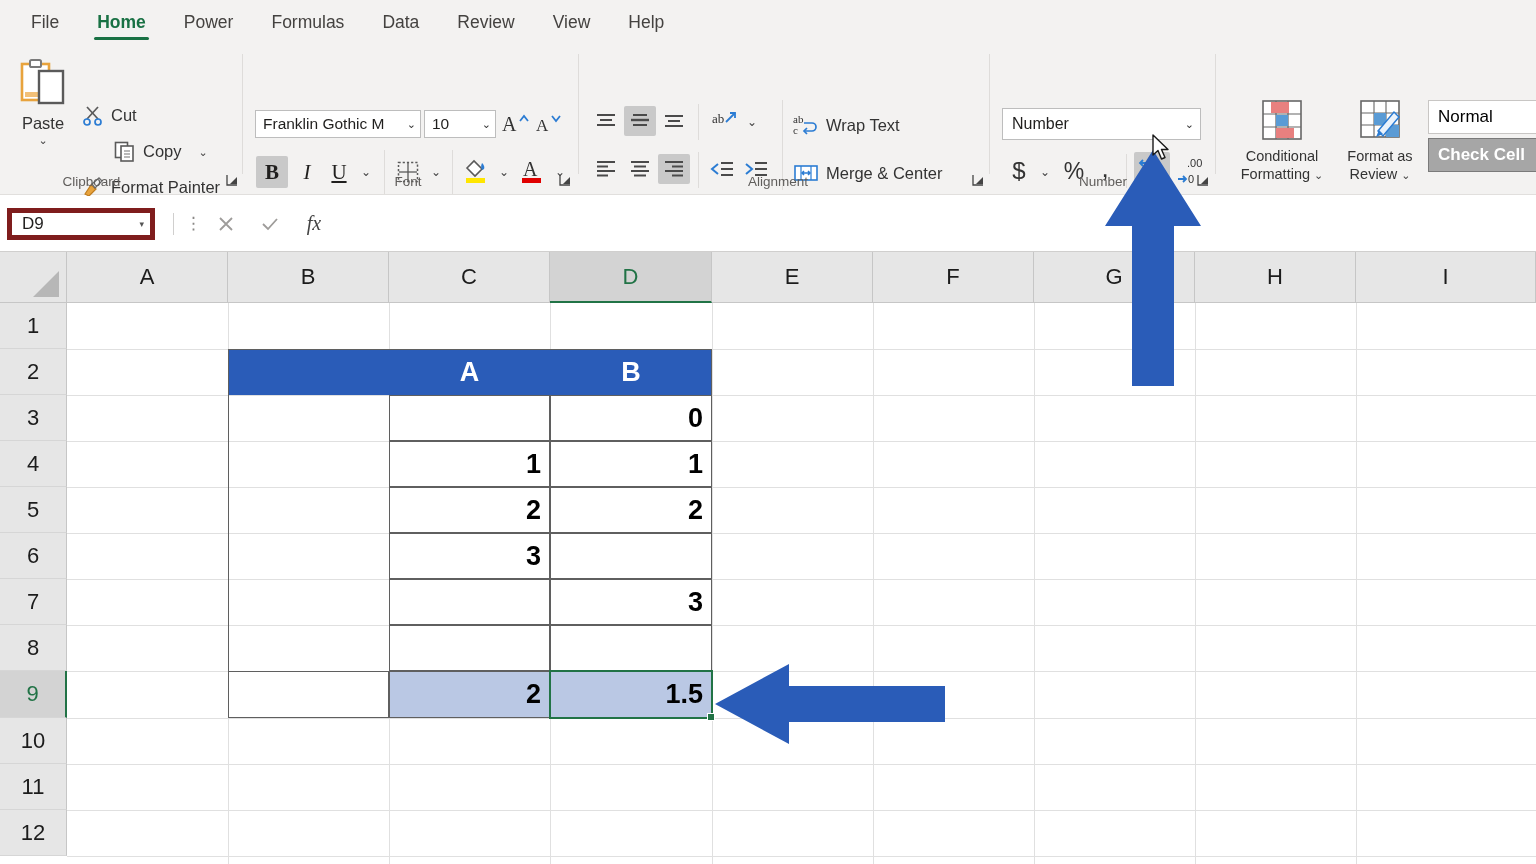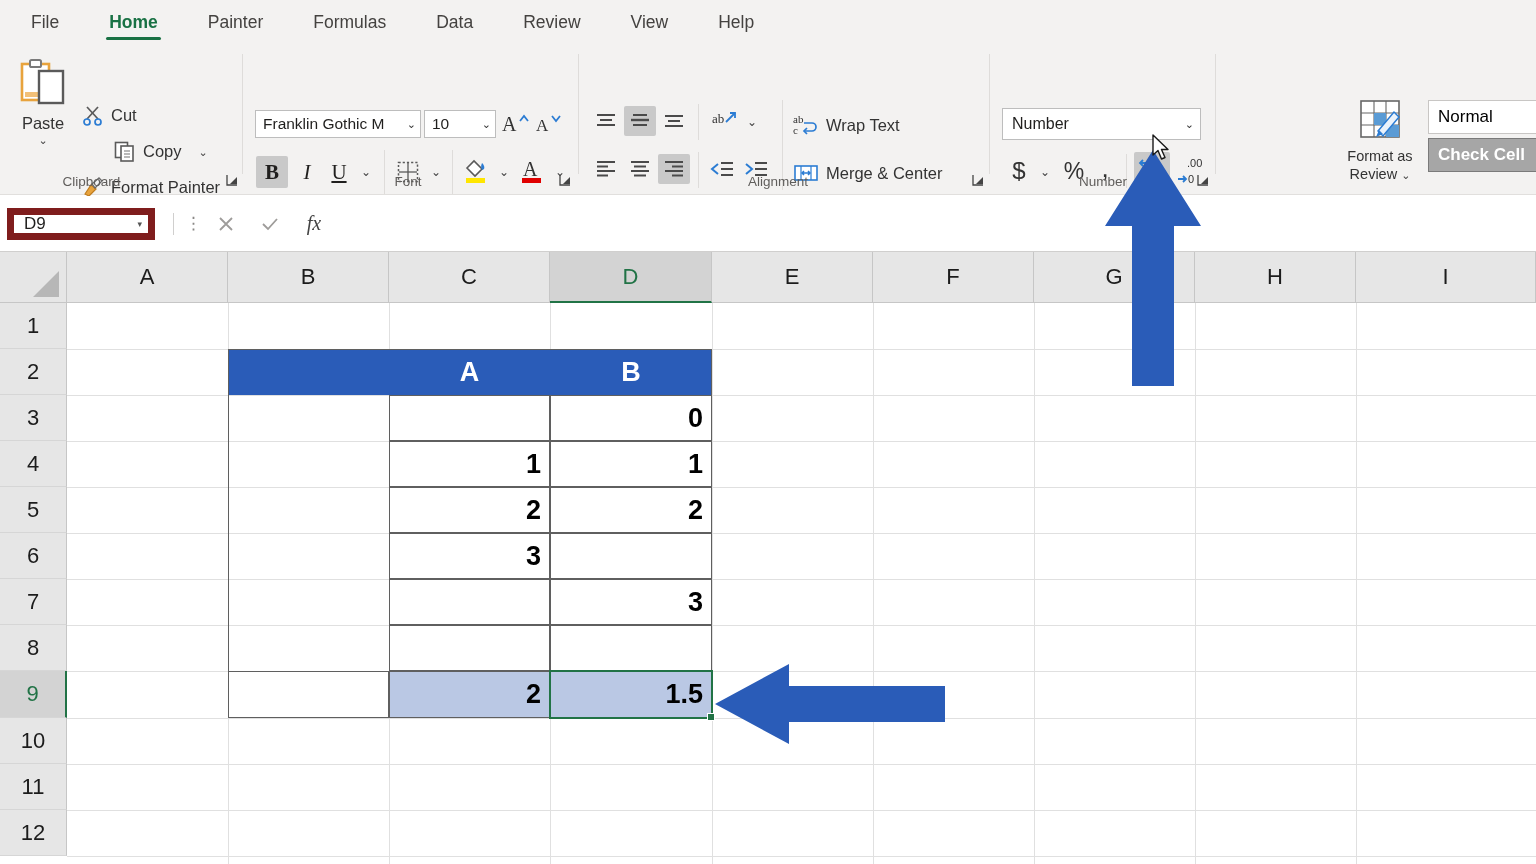--- a/index.html
+++ b/index.html
@@ -8,21 +8,21 @@
     font-family: "Liberation Sans", sans-serif;
     background: #ffffff;
     -webkit-font-smoothing: antialiased;
   }
   #app { position: relative; width: 1536px; height: 864px; }
 
   
   .tabbar {
     position: absolute; top: 0; left: 0; width: 1536px; height: 44px;
     background: #f3f2f1;
-    display: flex; align-items: center; padding-left: 14px; gap: 16px;
+    display: flex; align-items: center; padding-left: 14px; gap: 4px;
   }
   .tab {
     position: relative; padding: 0 17px; height: 44px;
     display: flex; align-items: center; justify-content: center;
     font-size: 17.5px; color: #444240; white-space: nowrap;
     cursor: pointer;
   }
   .tab.active { color: #197144; font-weight: 600; }
   .tab.active::after {
     content: ""; position: absolute; left: 14px; right: 14px; bottom: 4px;
@@ -105,21 +105,21 @@
   }
 
   
   .fbar {
     position: absolute; top: 196px; left: 0; width: 1536px; height: 56px;
     background: #ffffff; border-bottom: 1px solid #d0cfce;
     display: flex; align-items: center;
   }
   .namebox {
     margin-left: 7px; width: 148px; height: 32px; background: #fff;
-    border: 7px solid #7f1d1d; display: flex; align-items: center;
+    border: 5px solid #7f1d1d; display: flex; align-items: center;
     padding: 0 6px 0 10px; font-size: 17px; color: #201f1e; cursor: pointer;
   }
   .namebox-chev { margin-left: auto; font-size: 9px; color: #555; }
   .fbar-vsep { width: 1px; height: 22px; background: #d0cfce; margin: 0 11px 0 18px; }
   .fbar-dots { color: #8a8886; font-size: 17px; letter-spacing: 0; margin-right: 2px; }
   .fbar-ico {
     width: 44px; height: 34px; display: flex; align-items: center;
     justify-content: center; cursor: pointer; color: #9e9c9a;
   }
   .fbar-input {
@@ -189,21 +189,21 @@
   .cursor-ptr { position: absolute; pointer-events: none; }
 </style>
 </head>
 <body>
 
 <div id="app">
 
   <div class="tabbar">
     <div class="tab">File</div>
     <div class="tab active">Home</div>
-    <div class="tab">Painter</div>
+    <div class="tab">Power</div>
     <div class="tab">Formulas</div>
     <div class="tab">Data</div>
     <div class="tab">Review</div>
     <div class="tab">View</div>
     <div class="tab">Help</div>
   </div>
 
   <div class="ribbon">
 
     <div class="rgroup" style="left:0; width:275px;">
@@ -478,20 +478,37 @@
       <div class="dialog-launcher" style="left:1196px;">
         <svg width="15" height="15" viewBox="0 0 15 15">
           <path d="M2 2 L2 12 L12 12" fill="none" stroke="#444" stroke-width="1.3"></path>
           <path d="M12 4 L12 11 L5 11 Z" fill="#444"></path>
         </svg>
       </div>
       <div class="rgroup-sep" style="left:1215px;"></div>
     </div>
 
     <div class="rgroup" style="left:0; width:1536px;">
+      <div class="bigbtn" style="left:1240px; width:84px;">
+        <svg width="50" height="44" viewBox="0 0 50 44">
+          <rect x="6" y="3" width="38" height="38" fill="#fff" stroke="#666" stroke-width="1.6"></rect>
+          <line x1="19" y1="3" x2="19" y2="41" stroke="#666" stroke-width="1.2"></line>
+          <line x1="31" y1="3" x2="31" y2="41" stroke="#666" stroke-width="1.2"></line>
+          <line x1="6" y1="16" x2="44" y2="16" stroke="#666" stroke-width="1.2"></line>
+          <line x1="6" y1="29" x2="44" y2="29" stroke="#666" stroke-width="1.2"></line>
+          <rect x="14" y="4" width="18" height="11" fill="#e8807f"></rect>
+          <rect x="19" y="17" width="12" height="11" fill="#5a9bd5"></rect>
+          <rect x="19" y="30" width="18" height="10" fill="#e8807f"></rect>
+        </svg>
+        <div class="bigbtn-label">
+          <span>Conditional</span><br>
+          <span>Formatting</span>
+          <span class="chev-sm" style="display:inline;">⌄</span>
+        </div>
+      </div>
 
       <div class="bigbtn" style="left:1340px; width:80px;align-items:center;">
         <svg width="48" height="44" viewBox="0 0 48 44">
           <rect x="5" y="3" width="38" height="36" fill="#fff" stroke="#666" stroke-width="1.6"></rect>
           <line x1="18" y1="3" x2="18" y2="39" stroke="#666" stroke-width="1.1"></line>
           <line x1="30" y1="3" x2="30" y2="39" stroke="#666" stroke-width="1.1"></line>
           <line x1="5" y1="15" x2="43" y2="15" stroke="#666" stroke-width="1.1"></line>
           <line x1="5" y1="27" x2="43" y2="27" stroke="#666" stroke-width="1.1"></line>
           <rect x="18" y="15" width="12" height="12" fill="#5a9bd5"></rect>
           <rect x="30" y="27" width="13" height="12" fill="#5a9bd5"></rect>

